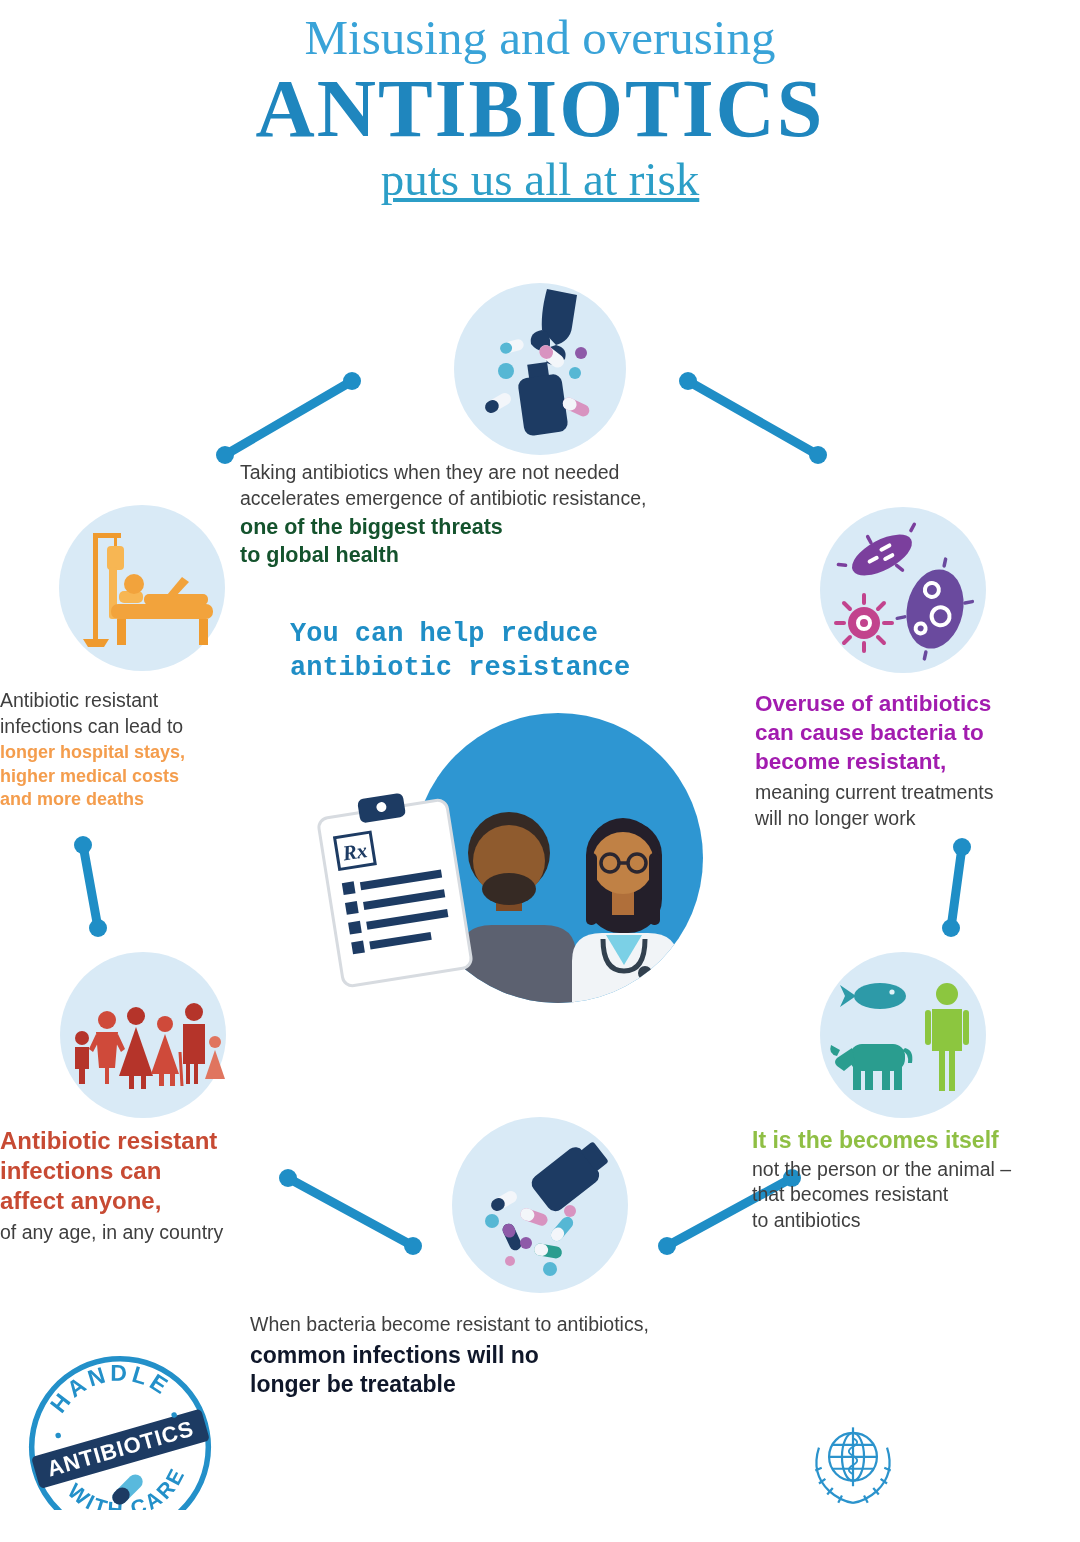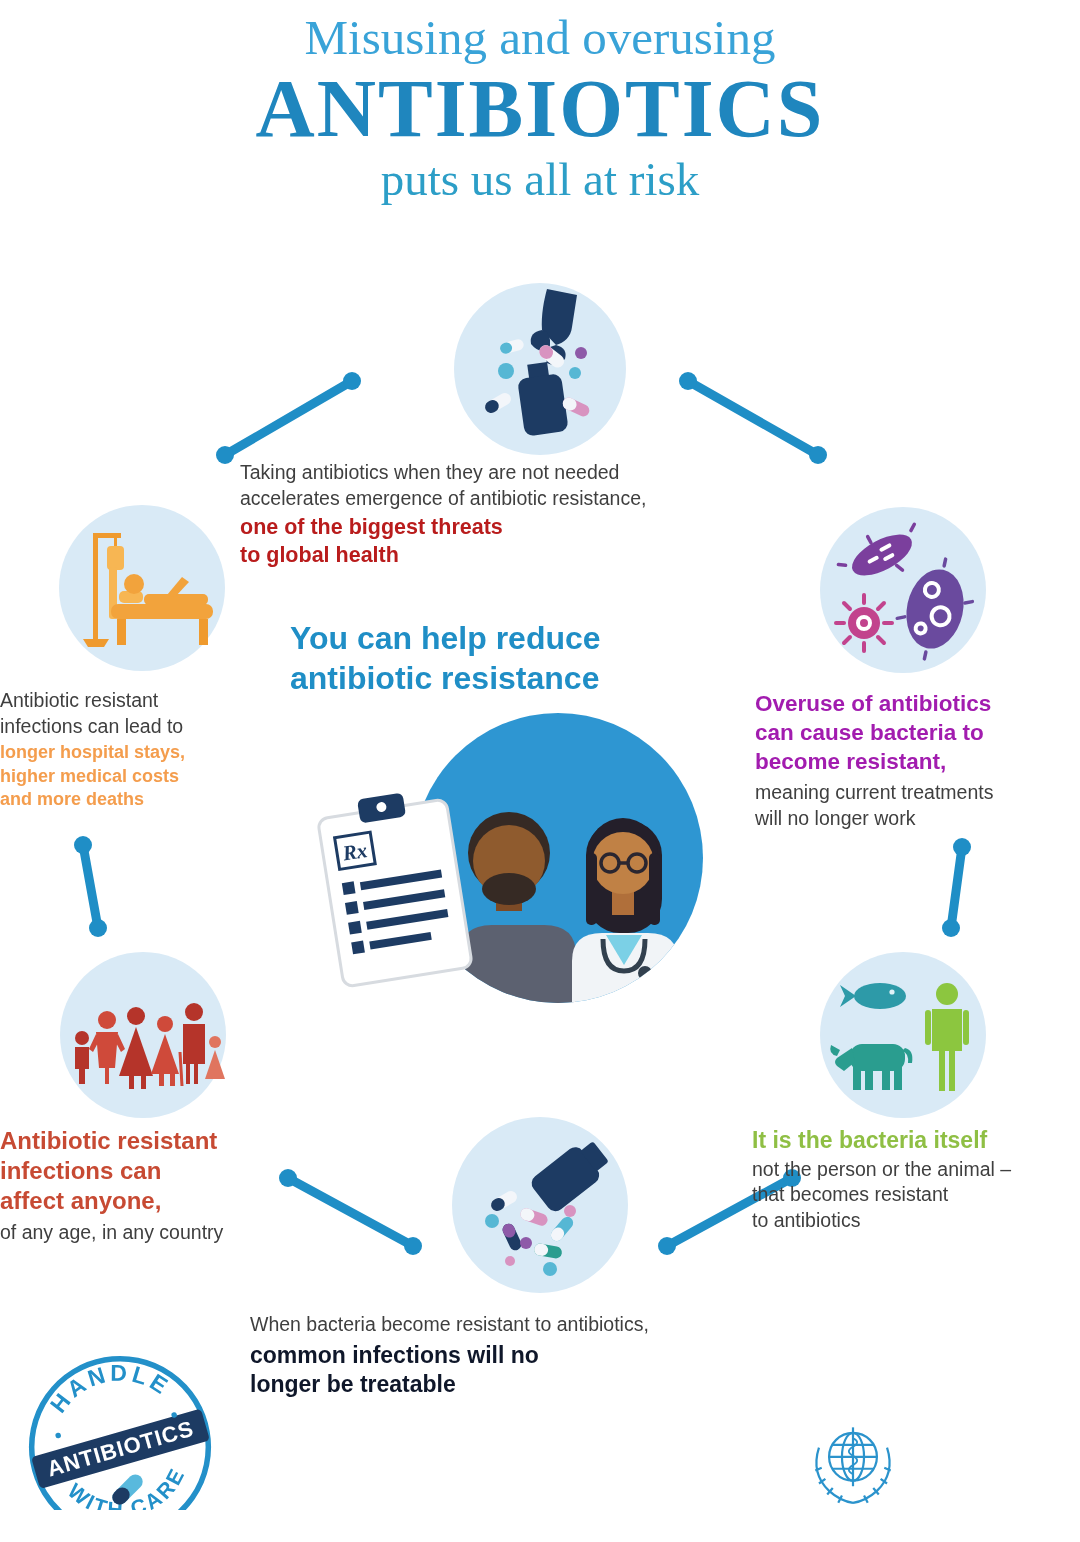--- a/index.html
+++ b/index.html
@@ -5,38 +5,38 @@
   html,body{margin:0;padding:0;background:#fff;}
   .page{position:relative;width:1080px;height:1510px;background:#ffffff;overflow:hidden;
         font-family:"Liberation Sans",sans-serif;color:#3f3f3f;}
   .pre{white-space:pre-line;}
 
   
   .title-block{position:absolute;top:10px;left:0;width:1080px;text-align:center;
                font-family:"Liberation Serif",serif;}
   .t1{font-size:49px;color:#39a3d8;line-height:1.15;}
   .t2{font-size:82px;font-weight:bold;color:#1f86be;letter-spacing:2px;line-height:1.05;}
-  .t3{font-size:47px;color:#2c9ec7;line-height:1.15;}
+  .t3{font-size:47px;color:#2c9ec7;line-height:1.15;text-decoration:underline;}
 
   
   .icon-wrap{position:absolute;}
   .top-icon{left:454px;top:283px;width:172px;height:172px;}
   .hospital-icon{left:59px;top:505px;width:166px;height:166px;}
   .bacteria-icon{left:820px;top:507px;width:166px;height:166px;}
   .family-icon{left:60px;top:952px;width:166px;height:166px;}
   .animal-icon{left:820px;top:952px;width:166px;height:166px;}
   .bottom-icon{left:452px;top:1117px;width:176px;height:176px;}
   .center-art{left:300px;top:703px;width:480px;height:310px;}
 
   
   .txt{position:absolute;text-align:left;}
   .dark{display:block;font-size:19.5px;line-height:1.32;color:#3f3f3f;}
   .top-text{left:240px;top:460px;width:600px;}
-  .accent-purple{display:block;font-size:21.5px;font-weight:bold;color:#b91c1c;line-height:1.3;margin-top:3px;}
-  .lead-text{left:290px;top:618px;width:500px;font-size:32px;font-weight:bold;color:#1f8ec6;line-height:1.25;}
+  .accent-purple{display:block;font-size:21.5px;font-weight:bold;color:#14532d;line-height:1.3;margin-top:3px;}
+  .lead-text{left:290px;top:618px;width:500px;font-size:27px;font-weight:bold;color:#1f8ec6;line-height:1.25;font-family:Liberation Mono, monospace;}
   .lefttop-text{left:0px;top:688px;width:285px;}
   .accent-orange{display:block;font-size:18px;font-weight:bold;color:#f49d4d;line-height:1.28;margin-top:2px;}
   .righttop-text{left:755px;top:690px;width:312px;}
   .accent-violet{display:block;font-size:22.5px;font-weight:bold;color:#a21caf;line-height:1.28;margin-bottom:4px;}
   .advice-text{left:270px;top:988px;width:540px;font-size:24px;font-weight:bold;color:#1f8ec6;line-height:1.3;}
   .leftbottom-text{left:0px;top:1126px;width:290px;}
   .accent-red{display:block;font-size:24px;font-weight:bold;color:#c74a33;line-height:1.25;margin-bottom:4px;}
   .rightbottom-text{left:752px;top:1126px;width:316px;}
   .accent-green{display:block;font-size:23px;font-weight:bold;color:#8fbf44;line-height:1.25;margin-bottom:2px;}
   .bottom-text{left:250px;top:1312px;width:580px;}
@@ -329,21 +329,21 @@
       <g fill="#8cc63f">
         <circle cx="127" cy="42" r="11"></circle>
         <path d="M112 57 h30 v42 h-7 v40 h-6 v-40 h-4 v40 h-6 v-40 h-7 z"></path>
         <rect x="105" y="58" width="6" height="35" rx="3"></rect>
         <rect x="143" y="58" width="6" height="35" rx="3"></rect>
       </g>
     </svg>
   </div>
 
   <div class="txt rightbottom-text">
-    <span class="accent-green pre">It is the bacteria itself</span>
+    <span class="accent-green pre">It is the becomes itself</span>
     <span class="dark pre">not the person or the animal –
 that becomes resistant
 to antibiotics</span>
   </div>
 
   <div class="icon-wrap bottom-icon">
     <svg viewBox="0 0 176 176" width="176" height="176">
       <circle cx="88" cy="88" r="88" fill="#d9eaf6"></circle>
       <g transform="rotate(52 112 62)">
         <rect x="92" y="30" width="42" height="62" rx="9" fill="#1d3b63"></rect>

